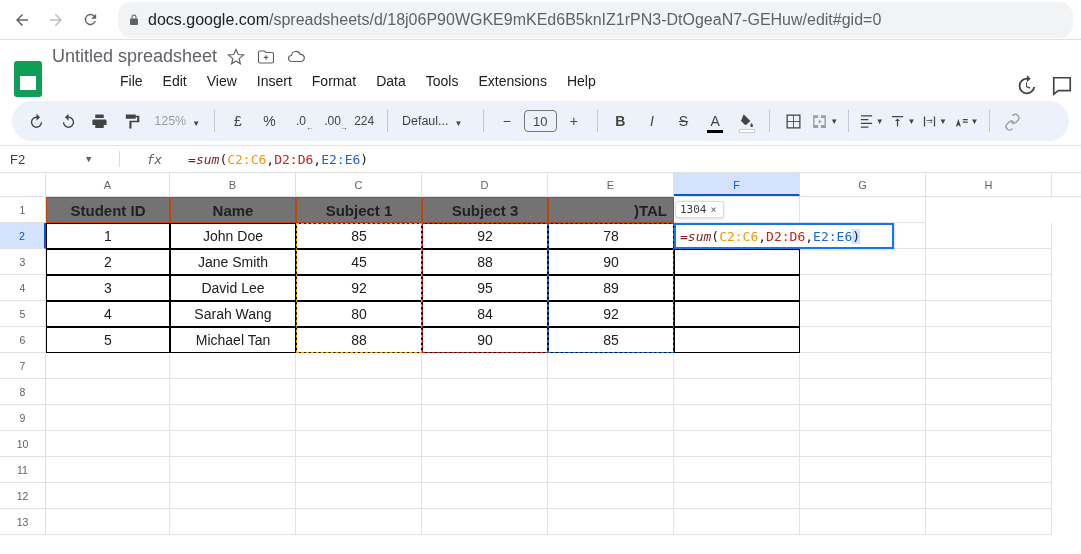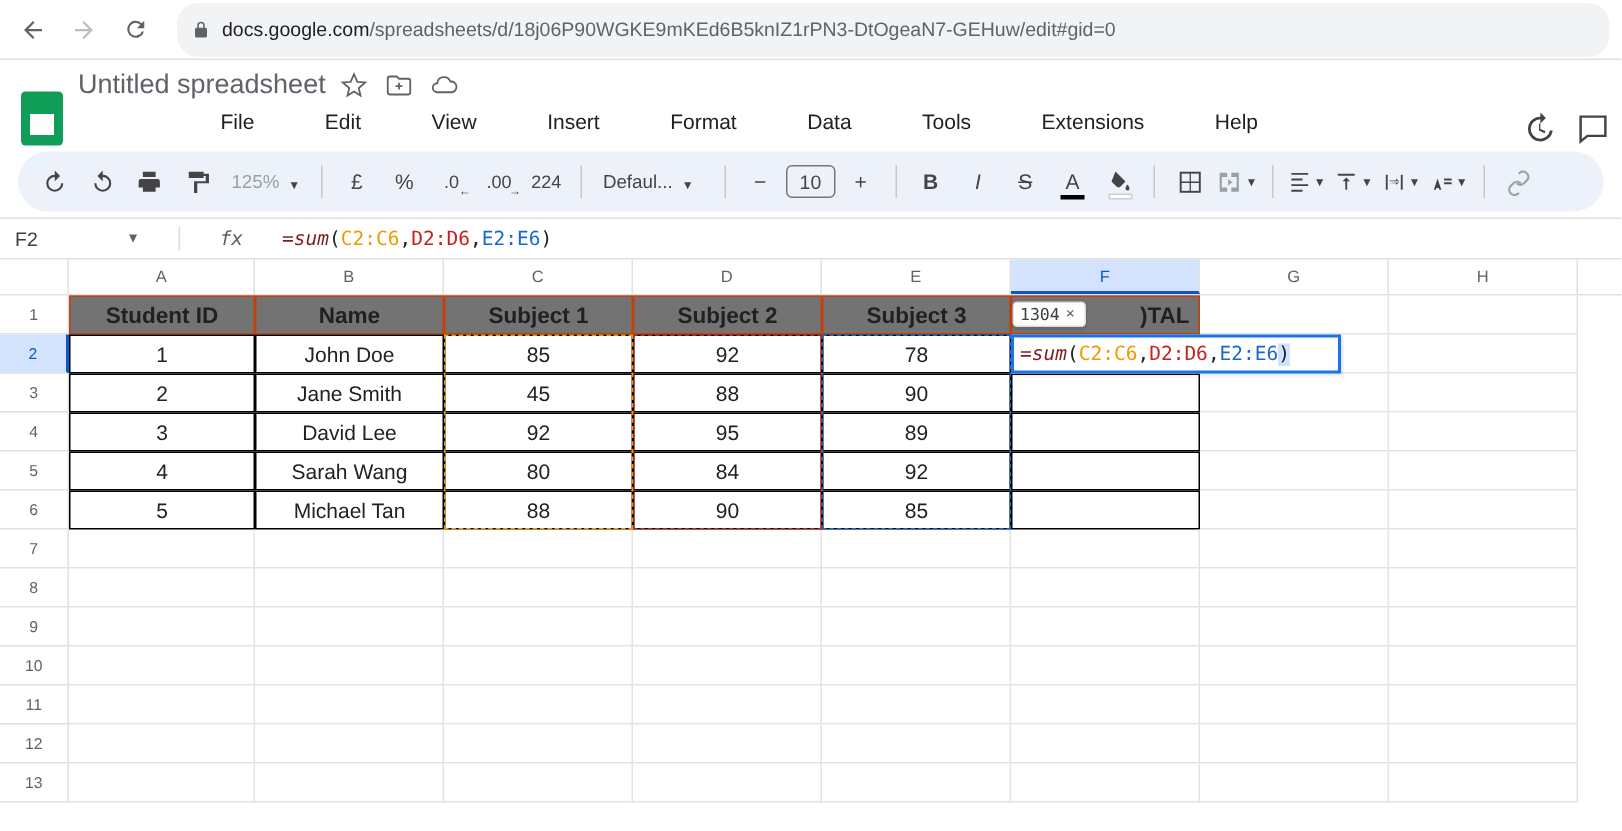--- a/index.html
+++ b/index.html
@@ -2,39 +2,39 @@
 <html><head>
 <meta charset="utf-8">
 <style>
 * { box-sizing: border-box; margin: 0; padding: 0; }
 body { font-family: Arial, sans-serif; font-size: 13px; background: #fff; color: #202124; overflow: hidden; width: 1081px; height: 554px; }
 
 
 .browser-bar { height: 40px; display: flex; align-items: center; padding: 0 8px; gap: 6px; border-bottom: 1px solid #e0e0e0; }
 .browser-bar .nav-btn { width: 28px; height: 28px; display: flex; align-items: center; justify-content: center; color: #5f6368; border-radius: 50%; cursor: pointer; }
 .browser-bar .disabled { color: #bdbdbd; }
-.url-bar { flex: 1; display: flex; align-items: center; background: #f1f3f4; border-radius: 14px; height: 36px; padding: 0 10px; gap: 8px; color: #5f6368; font-size: 13px; margin-left: 8px; }
+.url-bar { flex: 1; display: flex; align-items: center; background: #f1f3f4; border-radius: 14px; height: 36px; padding: 0 10px; gap: 8px; color: #5f6368; font-size: 16px; margin-left: 8px; }
 .url-dark { color: #202124; }
 
 
 .title-row { display: flex; align-items: flex-end; padding: 6px 14px 0 14px; gap: 10px; }
 .sheets-logo { width: 28px; height: 36px; background: #0f9d58; border-radius: 3px; position: relative; display: flex; align-items: center; justify-content: center; }
 .sheets-logo::after { content: ""; width: 16px; height: 14px; background: #fff; position: absolute; bottom: 7px; }
 .sheets-logo .grid { position: absolute; bottom: 7px; width: 16px; height: 14px; }
 .sheets-logo .grid::before, .sheets-logo .grid::after { content: ""; position: absolute; background: #0f9d58; }
 .sheets-logo .grid::before { width: 100%; height: 2px; top: 6px; }
 .sheets-logo .grid::after { height: 100%; width: 2px; left: 7px; }
 .doc-title { font-size: 18px; color: #5f6368; }
 .title-icons { display: flex; gap: 12px; align-items: center; color: #5f6368; }
 .title-icons svg, .title-icons span { width: 18px; height: 18px; }
 .title-right { margin-left: auto; display: flex; gap: 14px; color: #444; align-items: center; }
 
 
 .menu-row { display: flex; gap: 4px; padding: 2px 14px 4px 60px; font-size: 14px; color: #202124; }
-.menu-row span { padding: 4px 8px; border-radius: 4px; cursor: pointer; margin-left: 27px; }
+.menu-row span { padding: 4px 8px; border-radius: 4px; cursor: pointer; }
 
 
 .toolbar { display: flex; align-items: center; margin: 4px 12px; padding: 4px 10px; background: #edf2fa; border-radius: 24px; height: 40px; gap: 2px; color: #444; }
 .tbtn { width: 30px; height: 30px; display: flex; align-items: center; justify-content: center; border-radius: 4px; cursor: pointer; font-size: 14px; color: #444; }
 .tbtn-wide { padding: 0 6px; display: flex; align-items: flex-end; gap: 4px; color: #5f6368; font-size: 12.5px; }
 .sep { width: 1px; height: 22px; background: #c7c7c7; margin: 0 6px; }
 .fs-box { border: 1px solid #747775; border-radius: 4px; width: 34px; height: 22px; display: flex; align-items: center; justify-content: center; font-size: 13px; }
 .bold { font-weight: bold; }
 .italic { font-style: italic; }
 .strike { text-decoration: line-through; }
@@ -304,21 +304,20 @@
       <div class="rowh">11</div>
       <div class="rowh">12</div>
       <div class="rowh">13</div>
     </div>
     <div class="cells">
 
       <div class="row">
         <div class="cell hdr-cell cA">Student ID</div>
         <div class="cell hdr-cell cB">Name</div>
         <div class="cell hdr-cell cC">Subject 1</div>
-        <div class="cell hdr-cell cD">Subject 2</div>
         <div class="cell hdr-cell cE">Subject 3</div>
         <div class="cell hdr-cell cF" style="justify-content:flex-end">)TAL</div>
         <div class="cell cG"></div>
         <div class="cell cH"></div>
       </div>
 
       <div class="row">
         <div class="cell data-cell cA">1</div>
         <div class="cell data-cell name cB">John Doe</div>
         <div class="cell data-cell cC">85</div>

